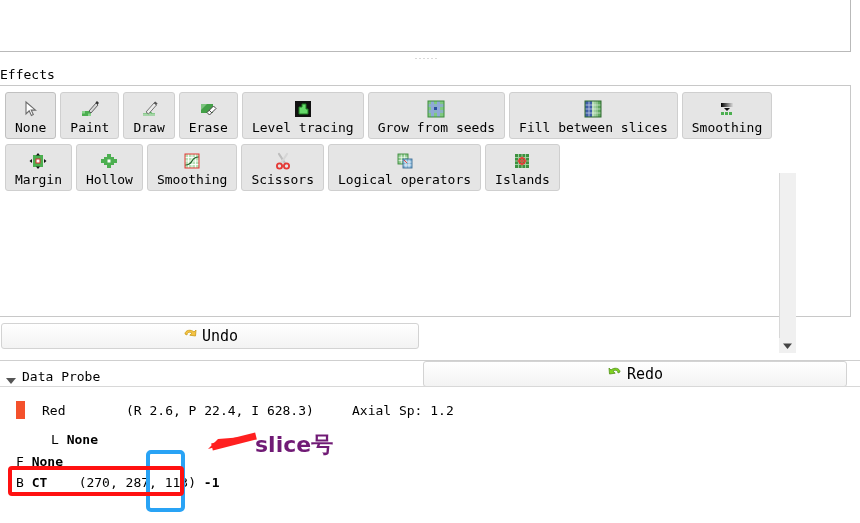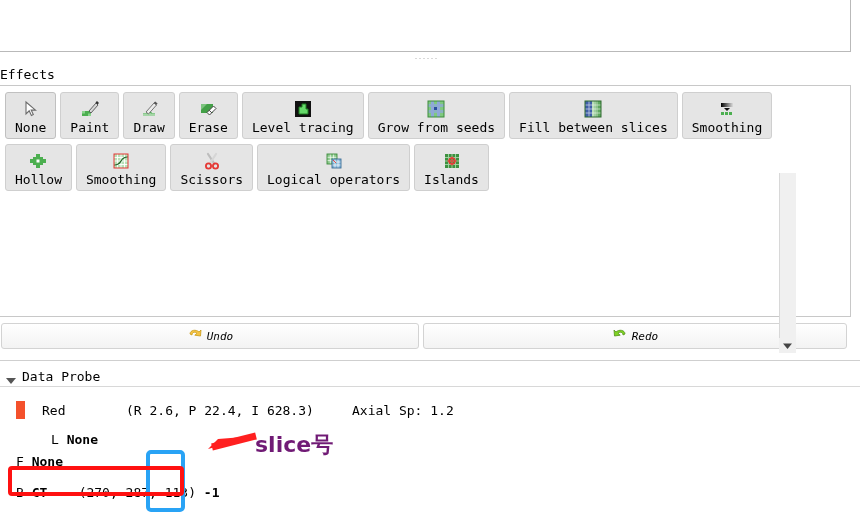--- a/index.html
+++ b/index.html
@@ -58,24 +58,24 @@
   .eff-btn .lbl{line-height:15px;}
 
   
   .ur-row{position:absolute;left:0;top:323px;width:851px;height:28px;}
   .ur-btn{
     position:absolute;top:0;height:26px;
     border:1px solid #d3d3d3;border-radius:3px;
     background:linear-gradient(#ffffff,#f3f3f3);
     display:flex;align-items:center;justify-content:center;gap:4px;
     font-family:"DejaVu Sans Mono","Liberation Mono",monospace;
-    font-size:11px;color:#000;box-sizing:border-box;cursor:default;font-style:italic;
+    font-size:15px;color:#000;box-sizing:border-box;cursor:default;
   }
   .ur-undo{left:1px;width:418px;}
-  .ur-redo{left:423px;width:424px;}
+  .ur-redo{left:423px;width:424px;margin-top:38px;}
 
   
   .vscroll{
     position:absolute;right:0;top:173px;width:17px;height:180px;
     background:#f0f0f0;border-left:1px solid #d8d8d8;box-sizing:border-box;
   }
   .vscroll-down{
     position:absolute;right:0;top:338px;width:17px;height:15px;
     background:#f0f0f0;display:flex;align-items:center;justify-content:center;
   }
@@ -92,21 +92,21 @@
 
   .dp-body{position:absolute;left:0;top:392px;width:860px;height:131px;}
   .swatch{position:absolute;left:16px;top:9px;width:9px;height:18px;background:#f4512c;}
   .dp-red{position:absolute;left:42px;top:11px;}
   .dp-coords{position:absolute;left:126px;top:11px;}
   .dp-spacing{position:absolute;left:352px;top:11px;}
 
   .dp-line{position:absolute;font-family:"DejaVu Sans Mono","Liberation Mono",monospace;font-size:13px;white-space:pre;}
   .ln-L{left:16px;top:40px;margin-left:35px;}
   .ln-F{left:16px;top:62px;text-align:right;}
-  .ln-B{left:16px;top:93px;text-align:right;}
+  .ln-B{left:16px;top:83px;text-align:right;}
   .pre{font-weight:normal;}
   .bold{font-weight:bold;}
 
   
   .anno-red-box{
     position:absolute;left:8px;top:466px;width:176px;height:30px;
     border:4px solid #ff1111;border-radius:4px;box-sizing:border-box;
     pointer-events:none;
   }
   .anno-blue-box{
@@ -253,20 +253,33 @@
             <rect x="8" y="12" width="3" height="3" fill="#4caf50"></rect>
             <rect x="12" y="12" width="3" height="3" fill="#4caf50"></rect>
           </svg>
         </span>
         <span class="lbl">Smoothing</span>
       </div>
     </div>
 
     <div class="btn-row row2">
 
+      <div class="eff-btn">
+        <span class="ico">
+          <svg width="20" height="18" viewBox="0 0 20 18">
+            <rect x="5" y="3" width="10" height="12" fill="#4caf50"></rect>
+            <rect x="8" y="7" width="4" height="4" fill="#fff" stroke="#d32f2f" stroke-width="1"></rect>
+            <path d="M10 1 L12 3.5 L8 3.5 Z" fill="#111"></path>
+            <path d="M10 17 L12 14.5 L8 14.5 Z" fill="#111"></path>
+            <path d="M1.5 9 L4 7 L4 11 Z" fill="#111"></path>
+            <path d="M18.5 9 L16 7 L16 11 Z" fill="#111"></path>
+          </svg>
+        </span>
+        <span class="lbl">Margin</span>
+      </div>
 
       <div class="eff-btn">
         <span class="ico">
           <svg width="20" height="18" viewBox="0 0 20 18">
             <path d="M8 2 H12 V5 H15 V7 H18 V11 H15 V13 H12 V16 H8 V13 H5 V11 H2 V7 H5 V5 H8 Z" fill="#4caf50"></path>
             <rect x="8.5" y="7.5" width="3" height="3" fill="#fff"></rect>
           </svg>
         </span>
         <span class="lbl">Hollow</span>
       </div>

